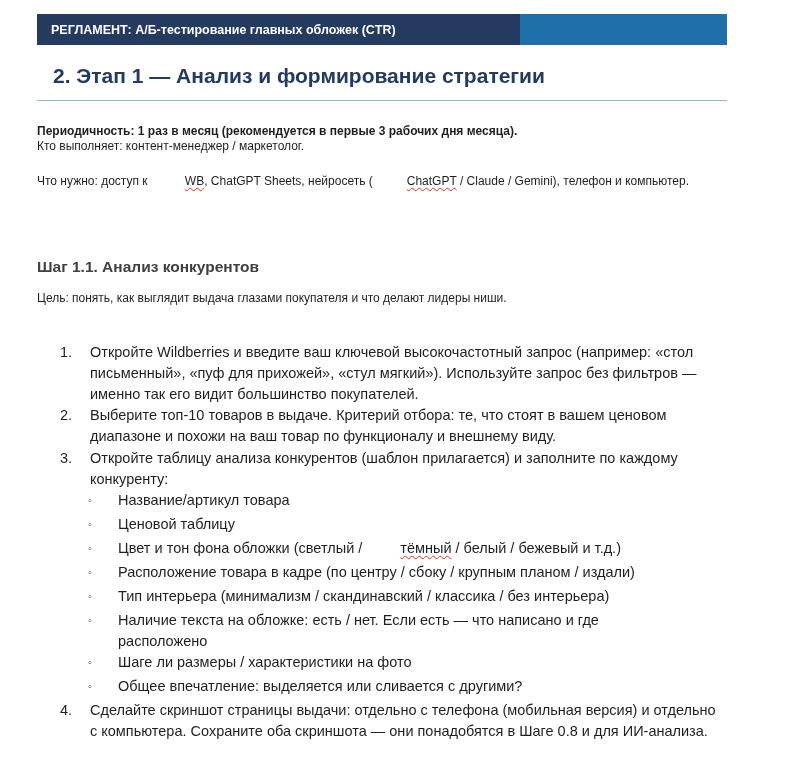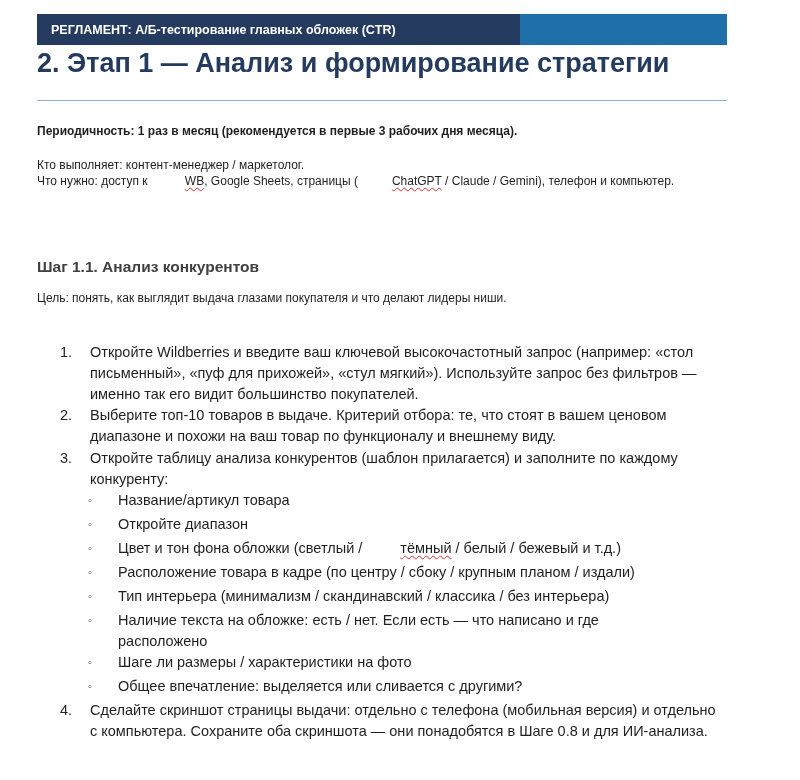--- a/index.html
+++ b/index.html
@@ -41,24 +41,24 @@
     }
     .banner-blue {
       background: #1f6fa8;
       flex: 1;
       height: 100%;
     }
     .h1 {
       position: absolute;
       left: 37px;
       top: 48px;
-      font-size: 27px;
+      font-size: 21px;
       font-weight: bold;
       color: #243a5e;
-      margin: 0;
+      margin: 16px;
       white-space: nowrap;
     }
     .h1-rule {
       position: absolute;
       left: 37px;
       top: 100px;
       width: 690px;
       height: 1px;
       background: #8fb4cf;
     }
@@ -134,22 +134,22 @@
   <div class="banner-dark">
     <span>РЕГЛАМЕНТ: А/Б-тестирование главных обложек (CTR)</span>
   </div>
   <div class="banner-blue"></div>
 </div>
 
 <h1 class="h1">2. Этап 1 — Анализ и формирование стратегии</h1>
 <div class="h1-rule"></div>
 
 <p class="p bold" style="top:121px;">Периодичность: 1 раз в месяц (рекомендуется в первые 3 рабочих дня месяца).</p>
-<p class="p" style="top:155px;">Кто выполняет: контент-менеджер / маркетолог.</p>
-<p class="p" style="top:171px; width:680px;"><span>Что нужно: доступ к </span><span class="spell">WB</span><span>, Google Sheets, страницы (</span><span class="spell">ChatGPT</span><span> / Claude / Gemini), телефон и компьютер.</span></p>
+<p class="p" style="top:136px;">Кто выполняет: контент-менеджер / маркетолог.</p>
+<p class="p" style="top:171px; width:680px;"><span>Что нужно: доступ к </span><span class="spell">WB</span><span>, ChatGPT Sheets, нейросеть (</span><span class="spell">ChatGPT</span><span> / Claude / Gemini), телефон и компьютер.</span></p>
 
 <h2 class="h2">Шаг 1.1. Анализ конкурентов</h2>
 <p class="p" style="top:288px;">Цель: понять, как выглядит выдача глазами покупателя и что делают лидеры ниши.</p>
 
 <div class="ol">
   <div class="li" style="top:342px;">
     <span class="num">1.</span>
     <span class="txt">Откройте Wildberries и введите ваш ключевой высокочастотный запрос (например: «стол письменный», «пуф для прихожей», «стул мягкий»). Используйте запрос без фильтров — именно так его видит большинство покупателей.</span>
   </div>
   <div class="li" style="top:405px;">
@@ -160,21 +160,21 @@
     <span class="num">3.</span>
     <span class="txt">Откройте таблицу анализа конкурентов (шаблон прилагается) и заполните по каждому конкуренту:</span>
   </div>
 
   <div class="sub" style="top:490px;">
     <span class="bullet">◦</span>
     <span class="txt">Название/артикул товара</span>
   </div>
   <div class="sub" style="top:514px;">
     <span class="bullet">◦</span>
-    <span class="txt">Откройте диапазон</span>
+    <span class="txt">Ценовой таблицу</span>
   </div>
   <div class="sub" style="top:538px;">
     <span class="bullet">◦</span>
     <span class="txt"><span>Цвет и тон фона обложки (светлый / </span><span class="spell">тёмный</span><span> / белый / бежевый и т.д.)</span></span>
   </div>
   <div class="sub" style="top:562px;">
     <span class="bullet">◦</span>
     <span class="txt">Расположение товара в кадре (по центру / сбоку / крупным планом / издали)</span>
   </div>
   <div class="sub" style="top:586px;">

